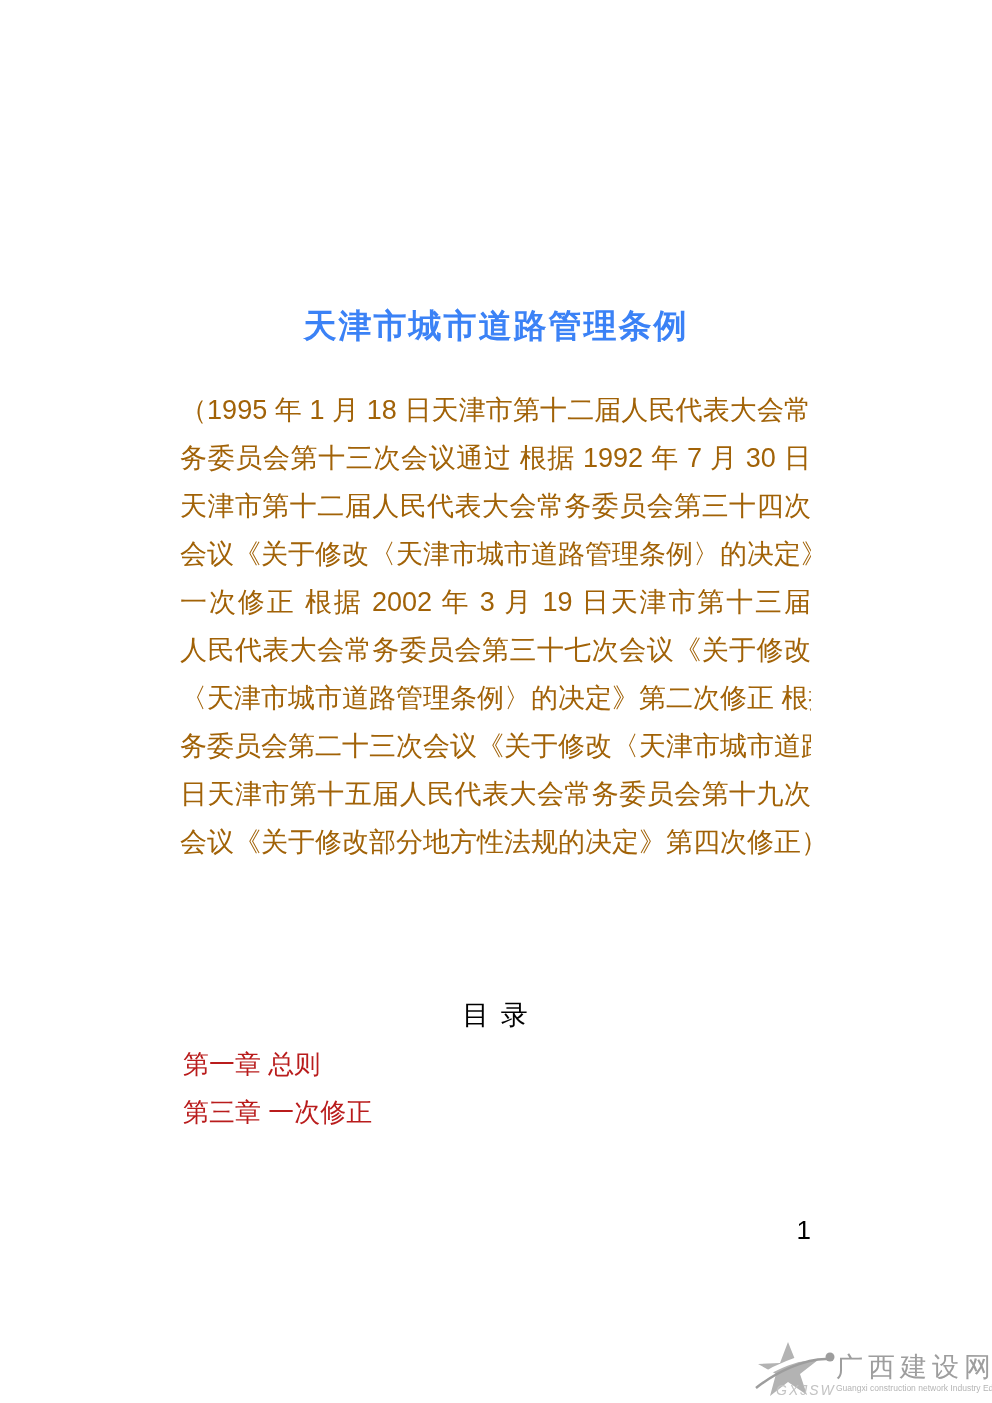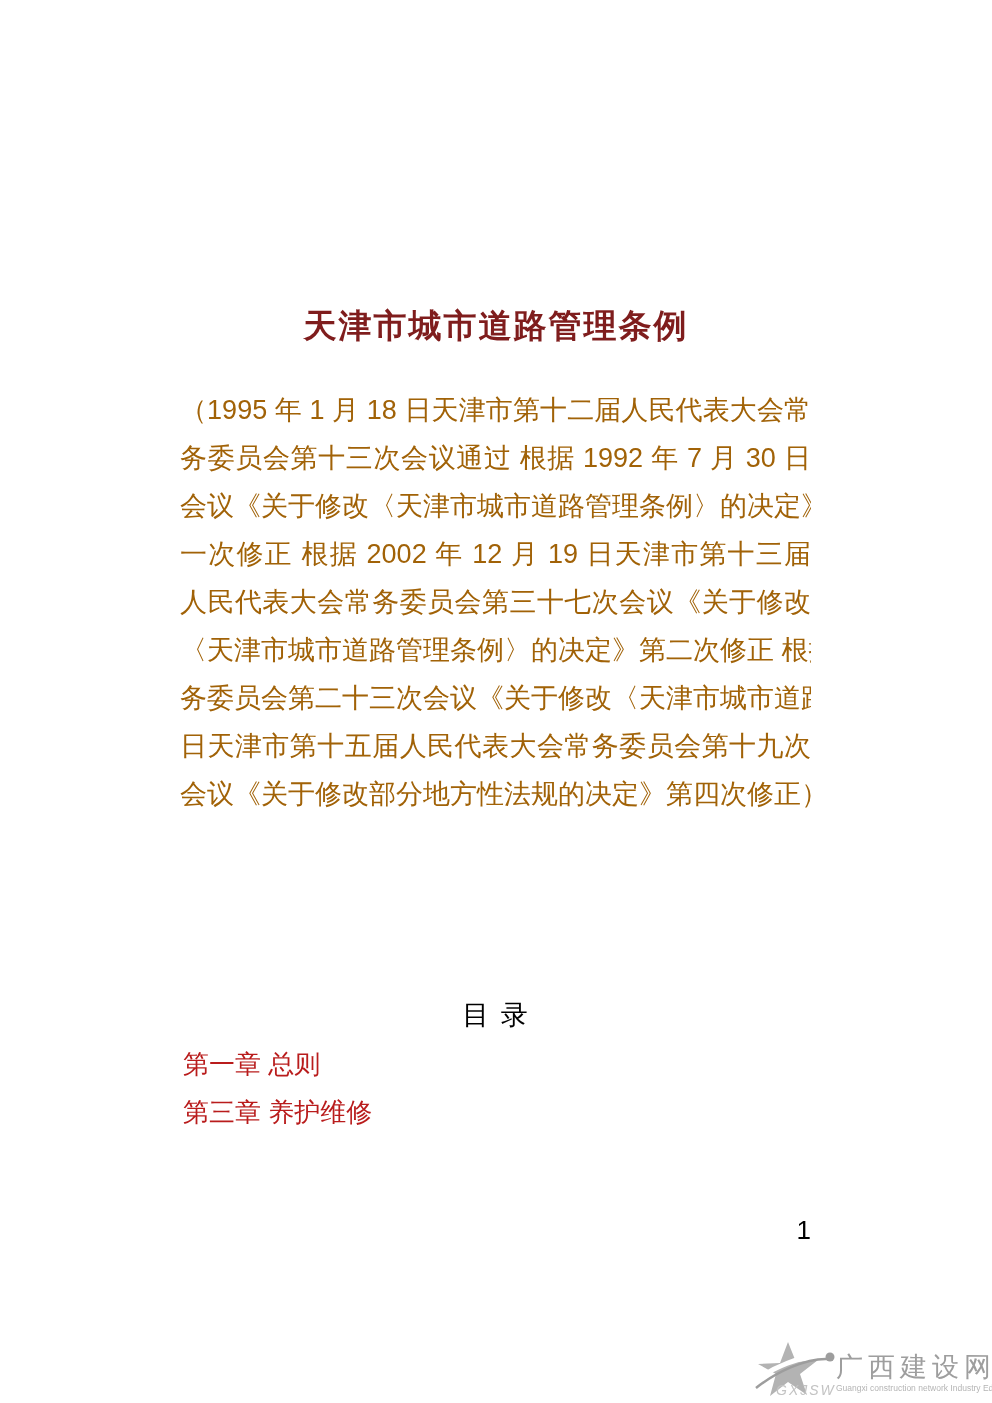--- a/index.html
+++ b/index.html
@@ -20,21 +20,21 @@
   .doc-title {
     position: absolute;
     top: 283px;
     left: 0;
     width: 100%;
     text-align: center;
     font-size: 33px;
     font-weight: 600;
     letter-spacing: 2px;
     line-height: 42px;
-    color: #7f1d1d;
+    color: #3b82f6;
   }
   .preamble {
     position: absolute;
     top: 386px;
     left: 180px;
     width: 631px;
     font-size: 27px;
     line-height: 48px;
     color: #a16207;
   }
@@ -128,34 +128,35 @@
 </head>
 <body>
 
 <div class="page">
 
   <h1 class="doc-title">天津市城市道路管理条例</h1>
 
   <div class="preamble">
     <div class="pline">（1995 年 1 月 18 日天津市第十二届人民代表大会常</div>
     <div class="pline">务委员会第十三次会议通过 根据 1992 年 7 月 30 日</div>
+    <div class="pline">天津市第十二届人民代表大会常务委员会第三十四次</div>
     <div class="pline">会议《关于修改〈天津市城市道路管理条例〉的决定》第</div>
-    <div class="pline">一次修正 根据 2002 年 12 月 19 日天津市第十三届</div>
+    <div class="pline">一次修正 根据 2002 年 3 月 19 日天津市第十三届</div>
     <div class="pline">人民代表大会常务委员会第三十七次会议《关于修改</div>
     <div class="pline">〈天津市城市道路管理条例〉的决定》第二次修正 根据</div>
     <div class="pline">务委员会第二十三次会议《关于修改〈天津市城市道路</div>
     <div class="pline">日天津市第十五届人民代表大会常务委员会第十九次</div>
     <div class="pline last">会议《关于修改部分地方性法规的决定》第四次修正）</div>
   </div>
 
   <div class="toc-heading">目 录</div>
 
   <div class="toc-list">
     <div class="toc-item">第一章 总则</div>
-    <div class="toc-item">第三章 养护维修</div>
+    <div class="toc-item">第三章 一次修正</div>
   </div>
 
   <div class="page-number">1</div>
 
   <div class="watermark">
     <div class="wm-logo">
       <svg width="86" height="60" viewBox="0 0 86 60" aria-hidden="true">
 
         <polygon points="38,2 46,22 68,20 50,34 57,55 38,42 20,56 26,34 8,24 30,23" fill="#b3b3b3"></polygon>
 

